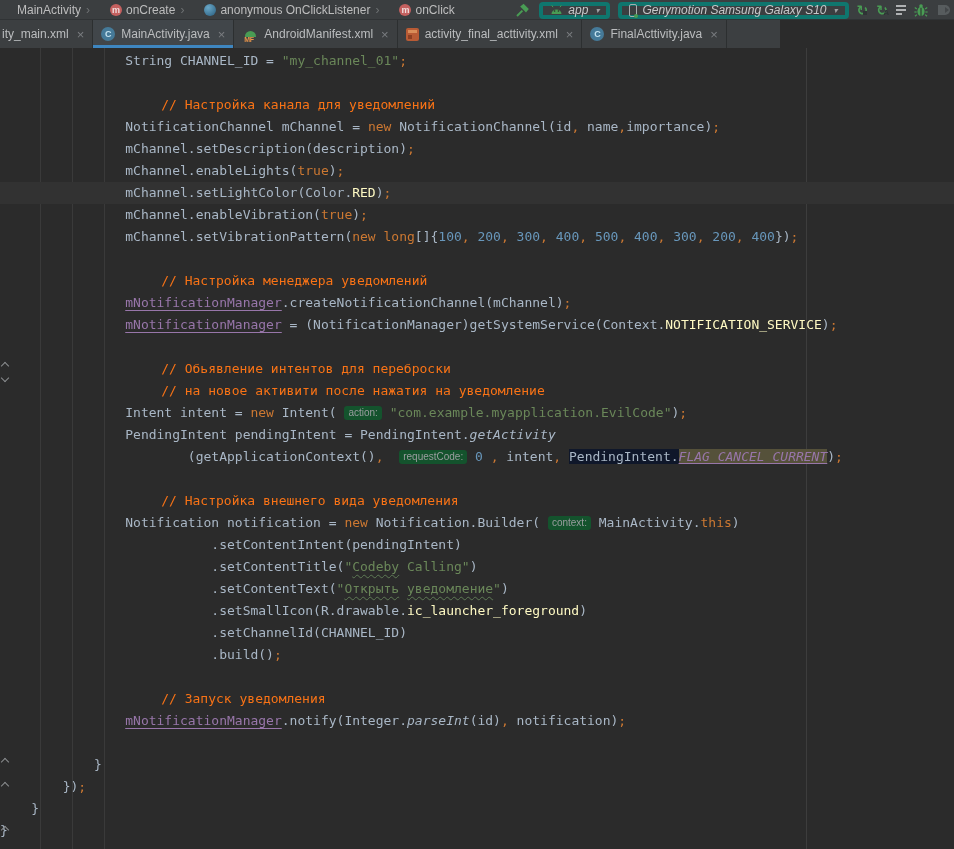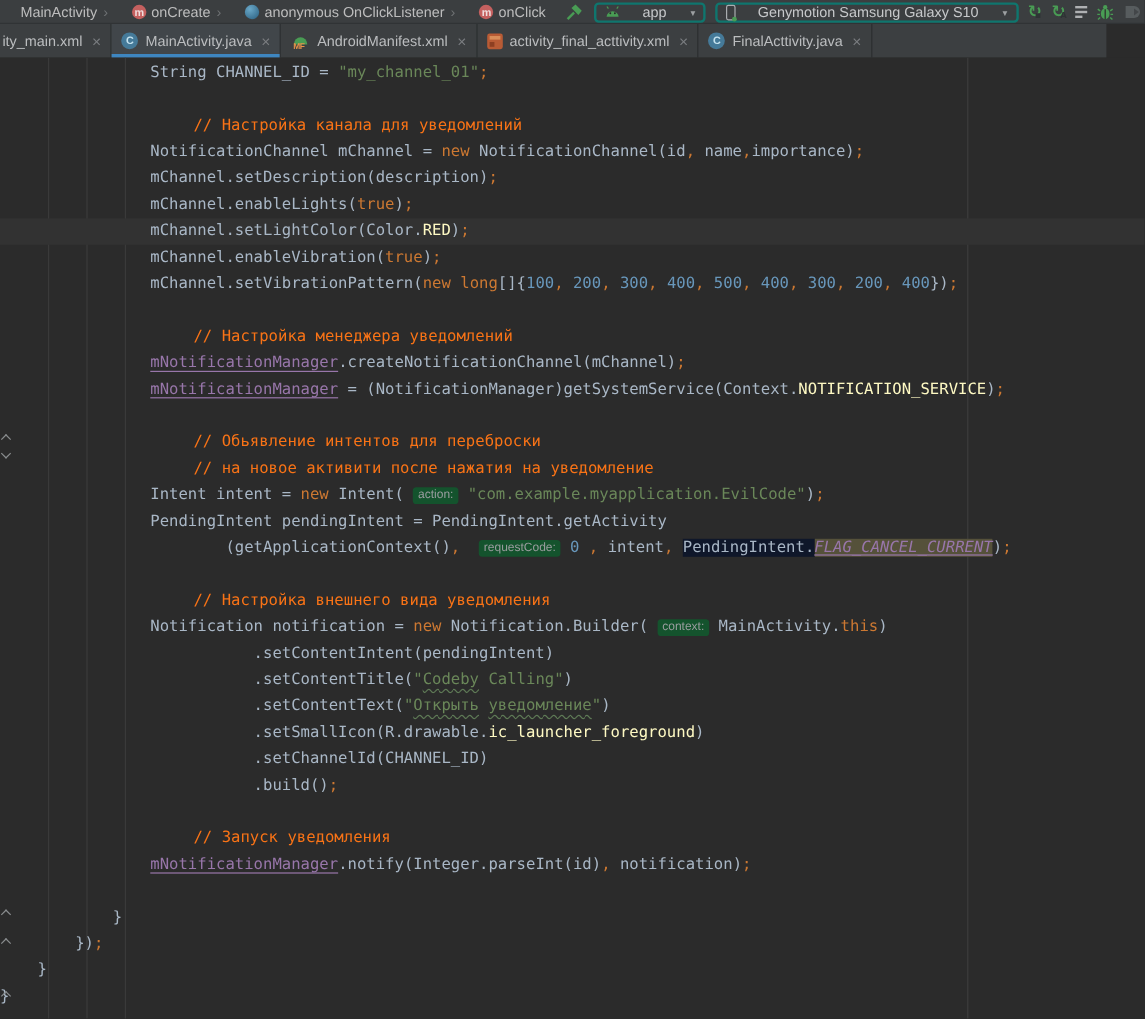--- a/index.html
+++ b/index.html
@@ -15,39 +15,39 @@
   .crumb { display:flex; align-items:center; gap:4px; color:#bdbdbd; font-size:12px; cursor:pointer;margin-left:15px; }
   .crumb-sep { color:#6e7173; font-size:12px; margin:0 5px; }
   .mini-ic { width:12px; height:12px; border-radius:50%; display:inline-flex;
     align-items:center; justify-content:center; font-size:9px; font-weight:bold; color:#f0dddd; }
   .ic-method { background:#c4605f; }
   .ic-anon { background:radial-gradient(circle at 35% 30%, #6aa8c8, #285d7e); color:transparent; }
 
   .toolbar-right { position:absolute; right:4px; top:0; height:20px; display:flex;
     align-items:center; gap:8px; }
   .tb-btn { display:flex; align-items:center; justify-content:center; height:18px; cursor:pointer; }
-  .combo { display:flex; align-items:center; gap:18px; height:17px; border:2px solid #0f766e;
-    border-radius:4px; padding:0 7px; color:#c6c8ca; font-size:12px; cursor:pointer; }
+  .combo { display:flex; align-items:center; gap:5px; height:17px; border:4px solid #0f766e;
+    border-radius:4px; padding:0 7px; color:#c6c8ca; font-size:12px; cursor:pointer;font-style:italic; }
   .dd-arrow { font-size:8px; color:#9da0a2; margin-left:2px; }
   .phone-ic { width:8px; height:13px; border:1px solid #a9adb0; border-radius:2px; position:relative; }
   .phone-ic::after { content:""; position:absolute; right:-2px; bottom:-2px; width:4px; height:4px;
     border-radius:50%; background:#499c54; }
   .run-glyph { color:#499c54; font-size:14px; font-weight:bold; line-height:1;
     font-family:"DejaVu Sans", sans-serif; position:relative; }
   .run-glyph .ovl { position:absolute; right:-1px; bottom:0; font-size:7px; color:#2f3335;
     font-weight:bold; }
   .run-glyph .sq { position:absolute; right:1px; bottom:2px; width:4px; height:4px; background:#2f3335; }
   .prof-ic { display:flex; flex-direction:column; gap:2px; }
   .prof-ic i { display:block; height:2px; background:#afb1b3; }
   .prof-ic i:nth-child(1){width:10px;} .prof-ic i:nth-child(2){width:10px;}
   .prof-ic i:nth-child(3){width:6px;}
   .dim { opacity:.55; }
 
   
-  .tabbar { position:absolute; top:20px; left:0; width:922px; height:28px; background:#3c3f41;
+  .tabbar { position:absolute; top:20px; left:0; width:780px; height:28px; background:#3c3f41;
     display:flex; align-items:stretch; }
   .tab { display:flex; align-items:center; gap:6px; padding:0 8px; font-size:12px; color:#bbbdbf;
     border-right:1px solid #2c2f30; cursor:pointer; position:relative; white-space:nowrap; }
   .tab.first { padding-left:2px; }
   .tab.active { background:#41464a; }
   .tab.active::after { content:""; position:absolute; left:0; right:0; bottom:0; height:3px;
     background:#3e86c0; }
   .tab-close { color:#7a7d80; font-size:13px; margin-left:2px; cursor:pointer; }
   .fic { width:16px; height:16px; display:inline-flex; align-items:center; justify-content:center; }
   .fic-java { width:14px; height:14px; border-radius:50%; background:#457a99; color:#c5e3f0;
@@ -71,21 +71,21 @@
   .code-line { position:relative; height:22px; line-height:22px; white-space:pre;
     font-family:"DejaVu Sans Mono", monospace; font-size:13px; color:#a9b7c6; }
   .code-line.caret { background:#323232; }
   .tok-def { color:#a9b7c6; }
   .tok-kw  { color:#cc7832; }
   .tok-str { color:#6a8759; }
   .tok-com { color:#f97316;margin-left:36px; }
   .tok-num { color:#6897bb; }
   .tok-field { color:#9876aa; text-decoration:underline; text-underline-offset:3px; }
   .tok-const { color:#fef9c3; }
-  .tok-sm  { color:#a9b7c6; }
+  .tok-sm  { color:#a9b7c6; font-style:italic; }
   .tok-typo { color:#6a8759; text-decoration:underline wavy #5e7a55; text-decoration-thickness:1px;
     text-underline-offset:3px; }
   .tok-hldef { color:#a9b7c6; background:#0f172a; }
   .tok-hlconst { color:#9876aa; font-style:italic; background:#55513a; text-decoration:underline;
     text-underline-offset:2px; }
   .tok-hint { display:inline-block; background:#14532d; color:#9a9d9f; font-size:10px;
     font-family:"Liberation Sans", sans-serif; border-radius:3px; padding:1px 4px;
     vertical-align:1px; line-height:12px; }
 
   .fold-marker { position:absolute; left:1px; width:8px; height:8px; z-index:2; }

